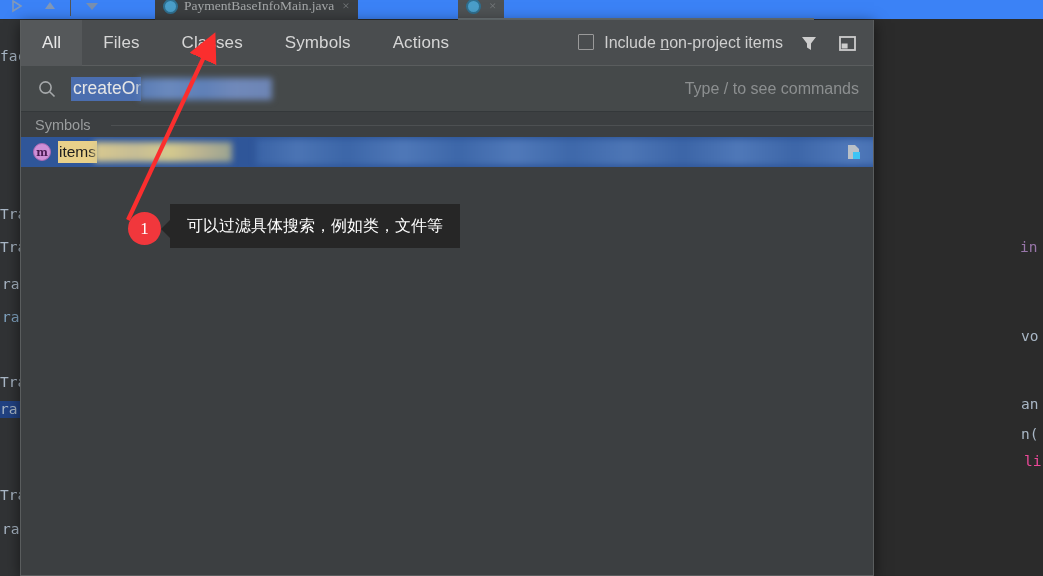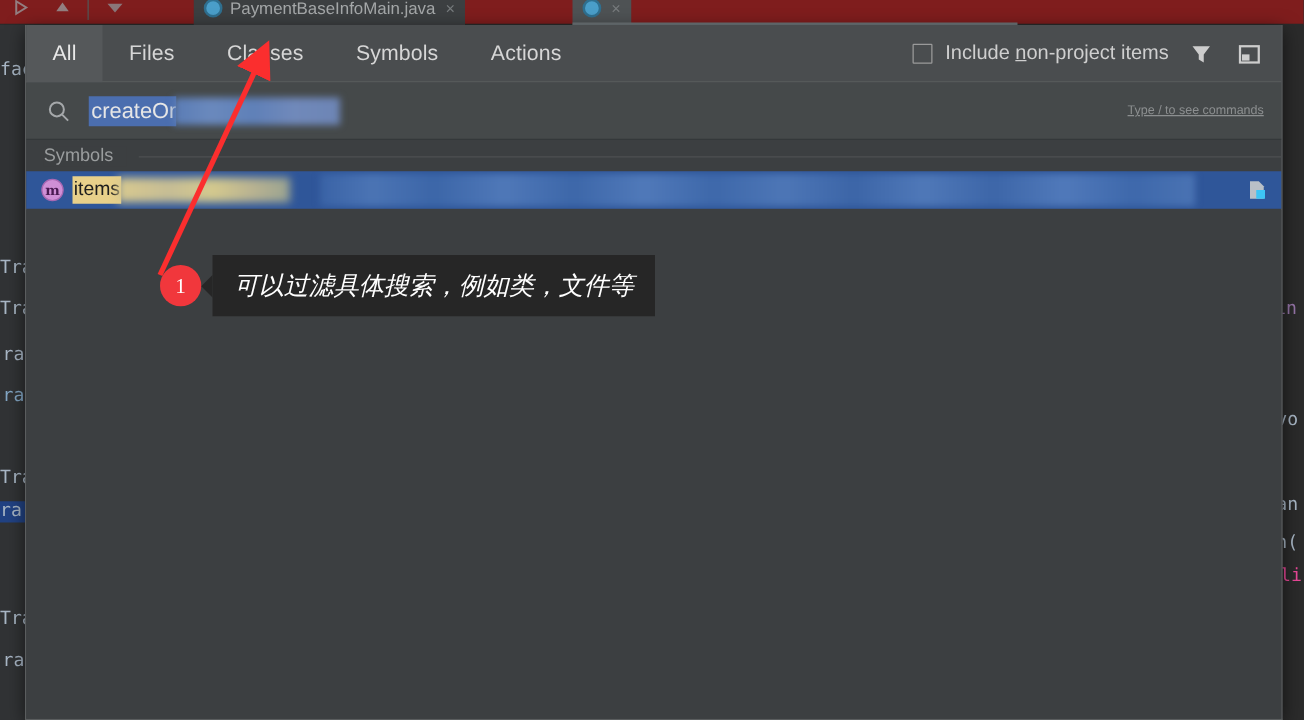--- a/index.html
+++ b/index.html
@@ -41,22 +41,23 @@
   }
   .code-frag.sel {
     background: #214283;
     color: #a9b7c6;
   }
 
   
   .toolbar-strip {
     position: absolute;
     left: 0; top: 0; width: 1043px; height: 20px;
-    background: #7f1d1d;
+    background: #3b82f6;
     border-bottom: 1px solid #2b2b2b;
+    font-family: Liberation Serif, serif;
   }
   .tb-icon {
     position: absolute;
     top: -4px;
     width: 20px; height: 20px;
     opacity: .75;
   }
   .tb-sep {
     position: absolute;
     top: -2px; width: 1px; height: 18px;
@@ -93,21 +94,21 @@
   .tab-underline {
     position: absolute;
     height: 3px;
     background: #6e7679;
   }
 
   
   .se-popup {
     position: absolute;
     left: 20px; top: 20px;
-    width: 1006px; height: 556px;
+    width: 854px; height: 556px;
     background: #3c3f41;
     border: 1px solid #5a5d5e;
     border-top: none;
     box-shadow: 0 3px 14px rgba(0,0,0,.55);
   }
   .se-tabsrow {
     position: relative;
     height: 46px;
     background: #4a4d4f;
     border-bottom: 1px solid #5a5d5e;
@@ -127,21 +128,21 @@
     background: #55585a;
     color: #e8e8e8;
   }
   .se-right {
     margin-left: auto;
     display: flex; align-items: center;
     gap: 14px;
     padding-right: 14px;
   }
   .se-check {
-    display: flex; align-items: center; gap: 10px;
+    display: flex; gap: 10px;
     font-size: 16px; color: #cfcfcf; margin-left: 40px;
   }
   .chkbox {
     width: 16px; height: 16px;
     border: 1px solid #9a9a9a;
     background: transparent;
     border-radius: 1px;
     flex: none;
   }
   .mn { text-decoration: underline; }
@@ -173,24 +174,23 @@
   }
   .se-query-blur {
     display: inline-block;
     width: 133px; height: 22px;
     background: linear-gradient(90deg,#5a7cb5 0%,#6a89bd 22%,#5f80b8 48%,#7089ba 72%,#6d85b5 100%);
     filter: blur(3px);
     vertical-align: middle;
     margin-left: -2px;
   }
   .se-hint {
-    font-size: 10px;
+    font-size: 16px;
     color: #8c8f90;
     white-space: nowrap;
-    text-decoration: underline;
   }
 
   .se-group-header {
     position: relative;
     height: 25px;
     background: #3c3f41;
     display: flex; align-items: center;
     padding-left: 14px;
   }
   .se-group-header .lbl {
@@ -276,26 +276,25 @@
     color: #fff;
     font-size: 17px;
     font-family: "Liberation Serif", serif;
     display: flex; align-items: center; justify-content: center;
   }
   .ann-tip {
     position: absolute;
     left: 170px; top: 204px;
     background: #262626;
     color: #ffffff;
-    font-size: 20px;
+    font-size: 16px;
     line-height: 1.2;
     padding: 12px 17px 13px 17px;
     white-space: nowrap;
     font-family: "DejaVu Sans", sans-serif;
-    font-style: italic;
   }
   .ann-tip:before {
     content: "";
     position: absolute;
     left: -9px; top: 16px;
     border-top: 9px solid transparent;
     border-bottom: 9px solid transparent;
     border-right: 9px solid #262626;
   }
 </style>

